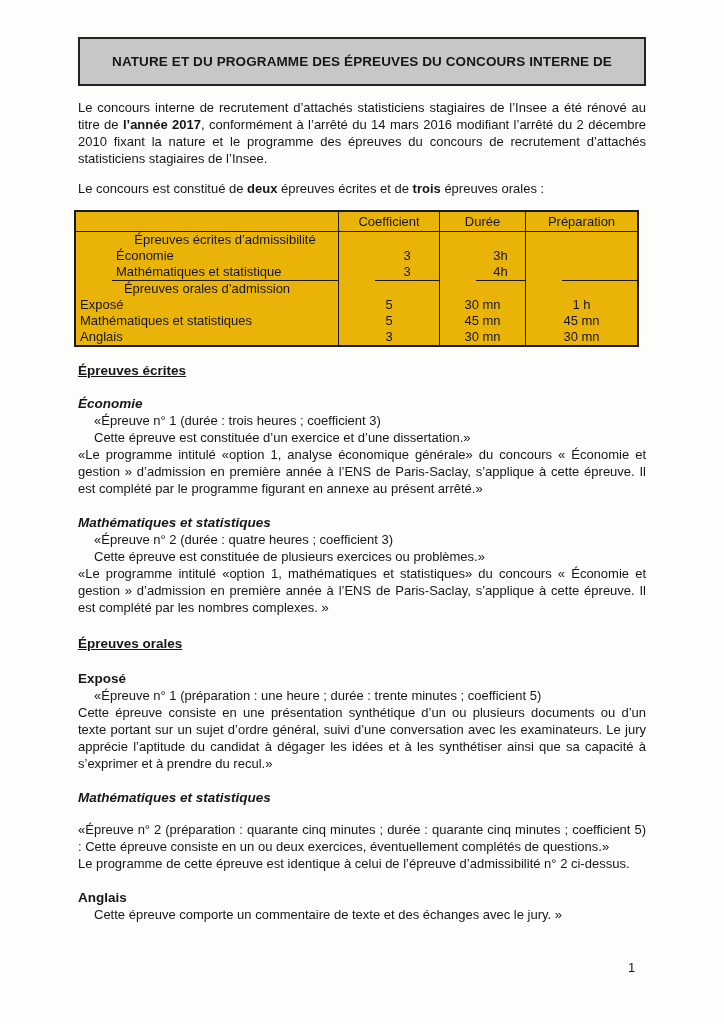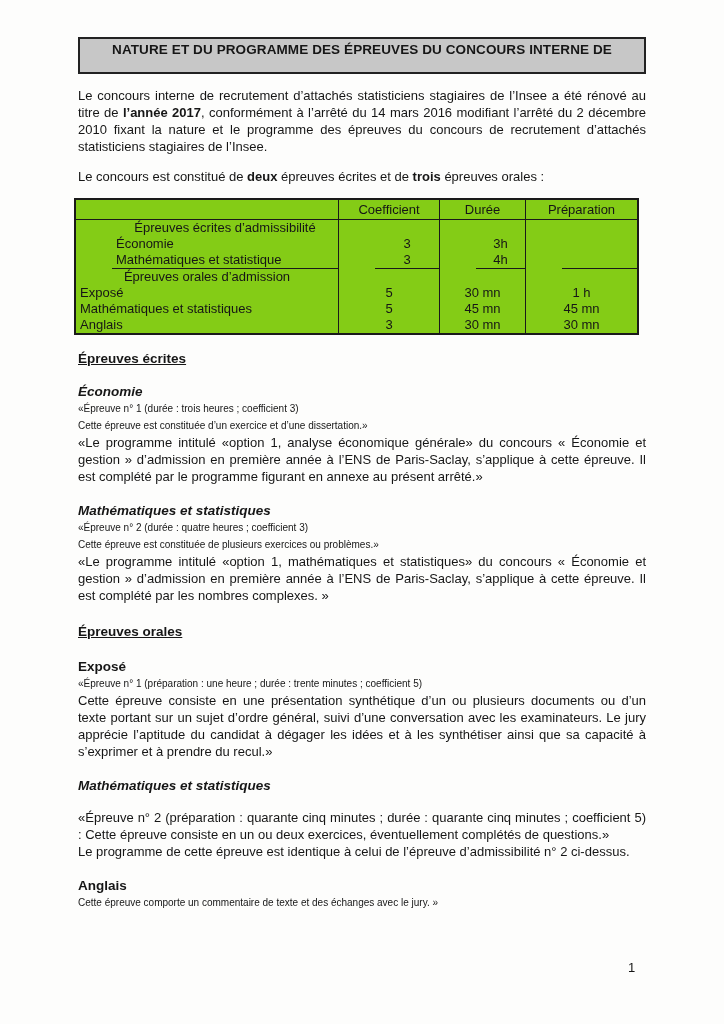--- a/index.html
+++ b/index.html
@@ -14,42 +14,42 @@
   }
   .content { position:absolute; left:78px; top:37px; width:568px; }
 
   .title-box {
     border:2px solid #222;
     background:#c7c7c7;
     text-align:center;
     font-weight:bold;
     font-size:13.5px;
     line-height:20px;
-    padding:1px 4px 12px 4px;
+    padding:13px 4px 12px 4px;
     letter-spacing:0.1px;
   }
 
   .para {
     font-size:13px;
     line-height:17px;
     margin:13px 0 0 0;
     text-align:justify;
   }
   .para.single { text-align:left; }
   .b { font-weight:bold; }
 
   
   .tbl {
     margin:13px 0 0 -4px;
     width:561px;
     border:2px solid #1a1a1a;
     display:grid;
     grid-template-columns:263px 101px 86px auto;
     font-size:13px;
-    background:#84cc16;
+    background:#eab308;
   }
   .tcell { border-right:1.5px solid #1a1a1a; }
   .tcell.last { border-right:none; }
   .tcell.hrow {
     height:19px; line-height:19px;
     text-align:center;
     border-bottom:1.5px solid #1a1a1a;
   }
   .tcell.sec1 { border-bottom:1.5px solid #1a1a1a;margin-left:36px; }
   .tline { height:16px; line-height:16px; white-space:nowrap; }
@@ -64,22 +64,23 @@
     text-decoration:underline;
     margin:16px 0 0 0;
   }
   .sub-title {
     font-size:13.5px;
     font-weight:bold;
     margin:18px 0 1px 0;
   }
   .sub-title.it { font-style:italic; }
   .line {
-    font-size:10px;
+    font-size:13px;
     line-height:17px;
+    margin-left:16px;
   }
   .gap-lg { margin-top:20px; }
 
   .page-number {
     position:absolute;
     top:960px; left:628px;
     font-size:13px;
   }
 </style>
 </head>

